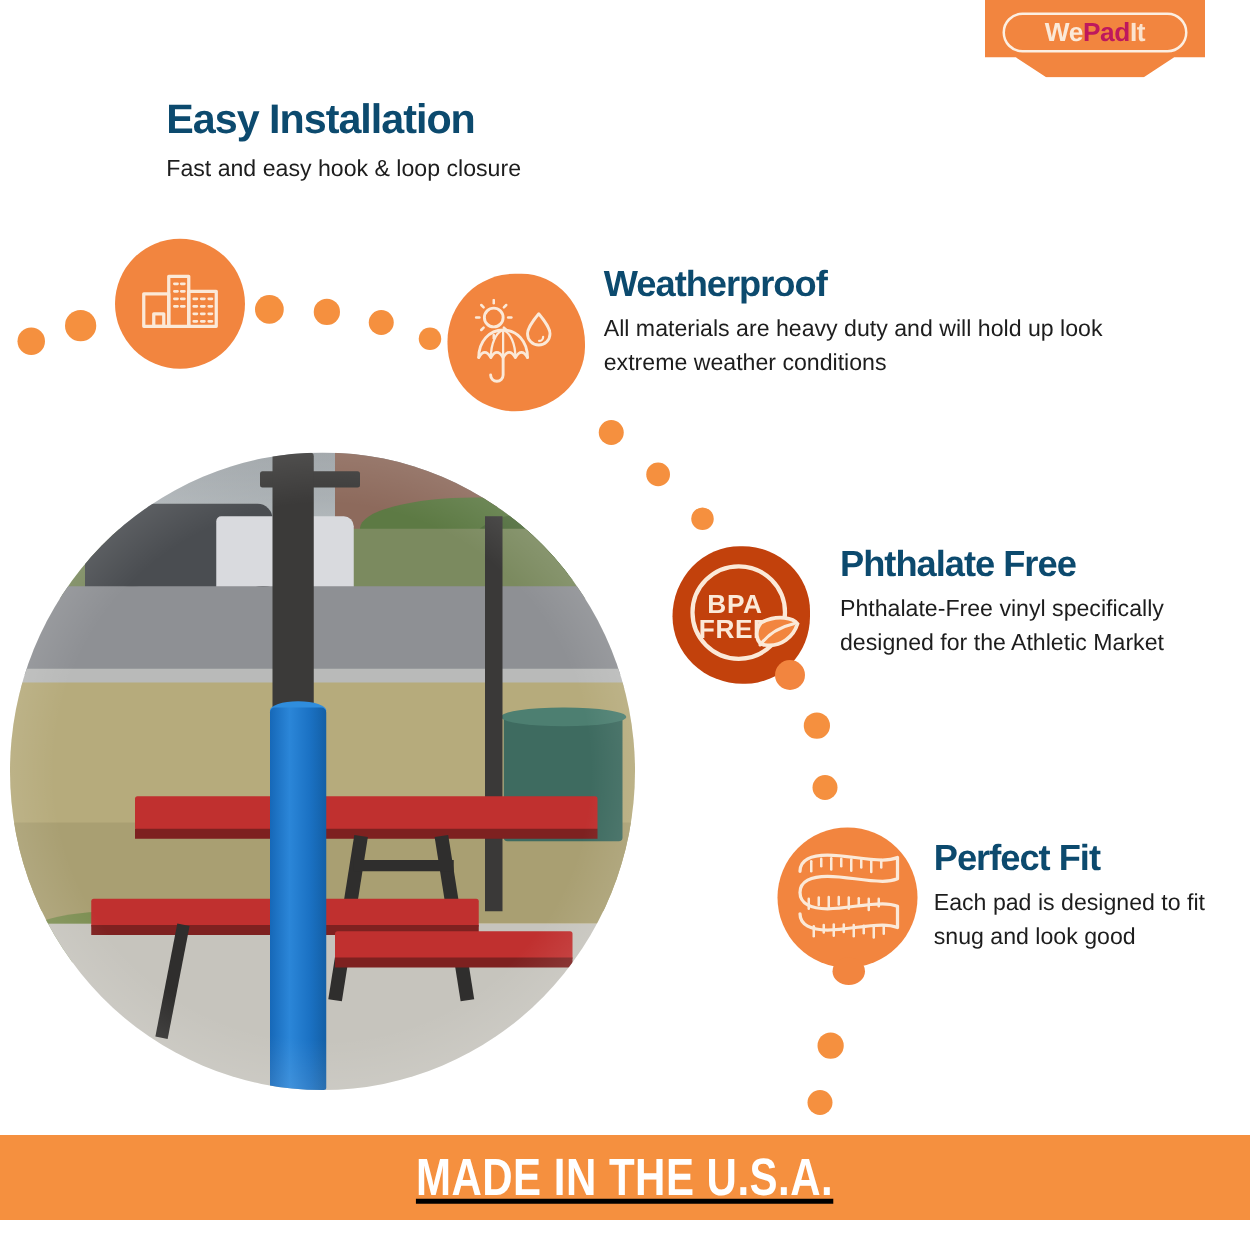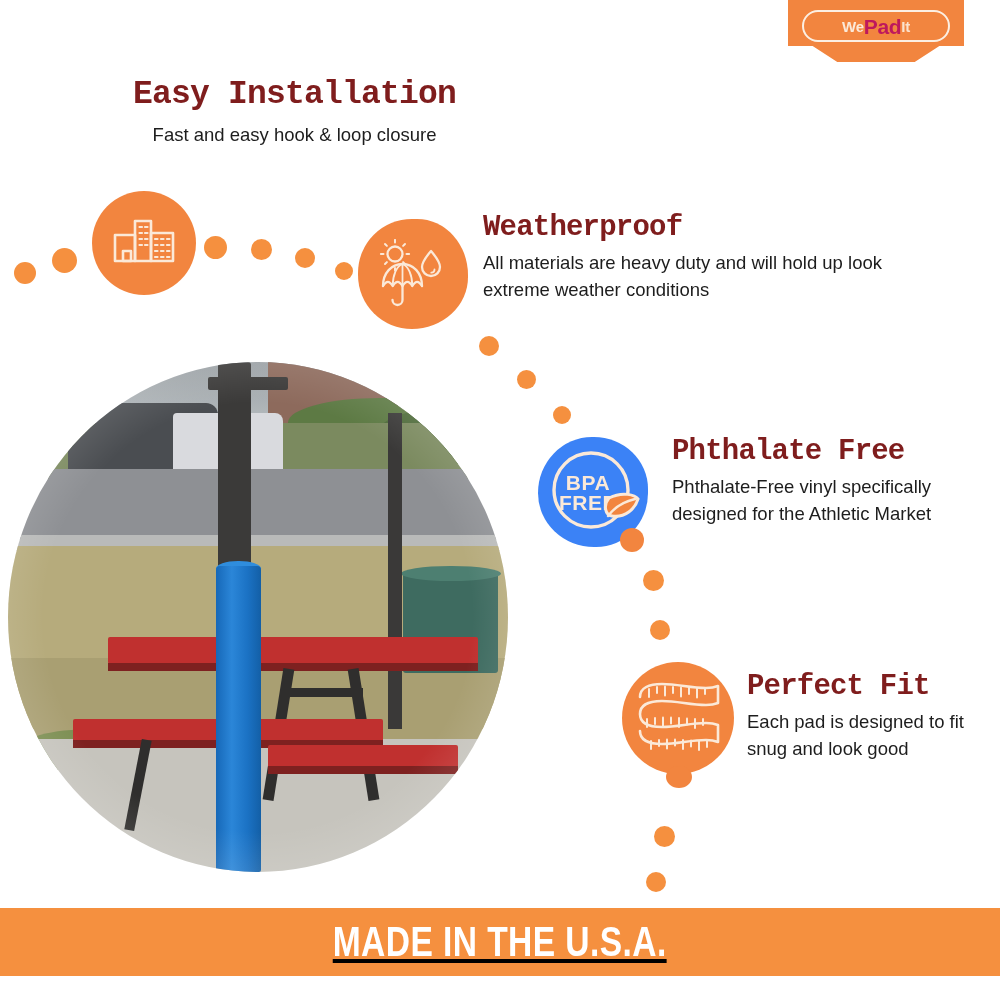--- a/index.html
+++ b/index.html
@@ -28,33 +28,32 @@
   }
   .logo-inner {
     position:absolute;
     left:14px; top:10px;
     width:148px; height:32px;
     border:2.5px solid #FCEFE2;
     border-radius:16px;
     display:flex; align-items:center; justify-content:center;
     letter-spacing:-0.3px;
   }
-  .logo-txt { font-weight:800; font-size:15px; line-height:1; }
+  .logo-txt { font-weight:800; font-size:21px; line-height:1; }
   .lg-we { color:#FBE9D8; }
   .lg-pad { color:#be185d; font-size:21px; }
   .lg-it { color:#FBE3CE; }
 
   
   .feat-title {
     font-weight:800;
-    color:#7f1d1d;
+    color:#0c4a6e;
     letter-spacing:-0.8px;
     line-height:1.05;
     white-space:nowrap;
-    font-family:Liberation Mono, monospace;
   }
   .feat-body {
     font-weight:400;
     color:#1d1d1d;
     line-height:1.42;
   }
 
   #f0 { position:absolute; left:133px; top:78px; }
   #f0 .feat-title { font-size:33px; }
   #f0 .feat-body  { font-size:18.5px; margin-top:9px;text-align:center; }
@@ -278,21 +277,21 @@
 
       <path d="M26.5 47 v14 a5 5 0 0 1 -10 0"></path>
     </svg>
   </div>
 
   <div id="f2">
     <div class="feat-title">Phthalate Free</div>
     <div class="feat-body">Phthalate-Free vinyl specifically designed for the Athletic Market</div>
   </div>
 
-  <div class="badge" id="badge-bpa" style="background: #3b82f6;">
+  <div class="badge" id="badge-bpa" style="background: #c2410c;">
     <svg width="104" height="104" viewBox="0 0 104 104" fill="none">
       <circle cx="50" cy="50" r="37" stroke="#FBE9D8" stroke-width="3.4"></circle>
       <text x="47" y="50" text-anchor="middle" fill="#FBE9D8" font-family="Liberation Sans, sans-serif" font-weight="800" font-size="21" letter-spacing="0.5">BPA</text>
       <text x="47" y="70" text-anchor="middle" fill="#FBE9D8" font-family="Liberation Sans, sans-serif" font-weight="800" font-size="21" letter-spacing="0.5">FREE</text>
 
       <path d="M68 58 c14 -7 26 -3 29 1 c-3 10 -13 19 -26 17 c-7 -1 -9 -11 -3 -18 Z" fill="#F2853F" stroke="#FBE9D8" stroke-width="3"></path>
       <path d="M67 76 c6 -8 14 -14 27 -17" stroke="#FBE9D8" stroke-width="2.4" stroke-linecap="round"></path>
     </svg>
   </div>
   <div class="bpa-nub" style="background: rgb(242, 133, 63);"></div>

